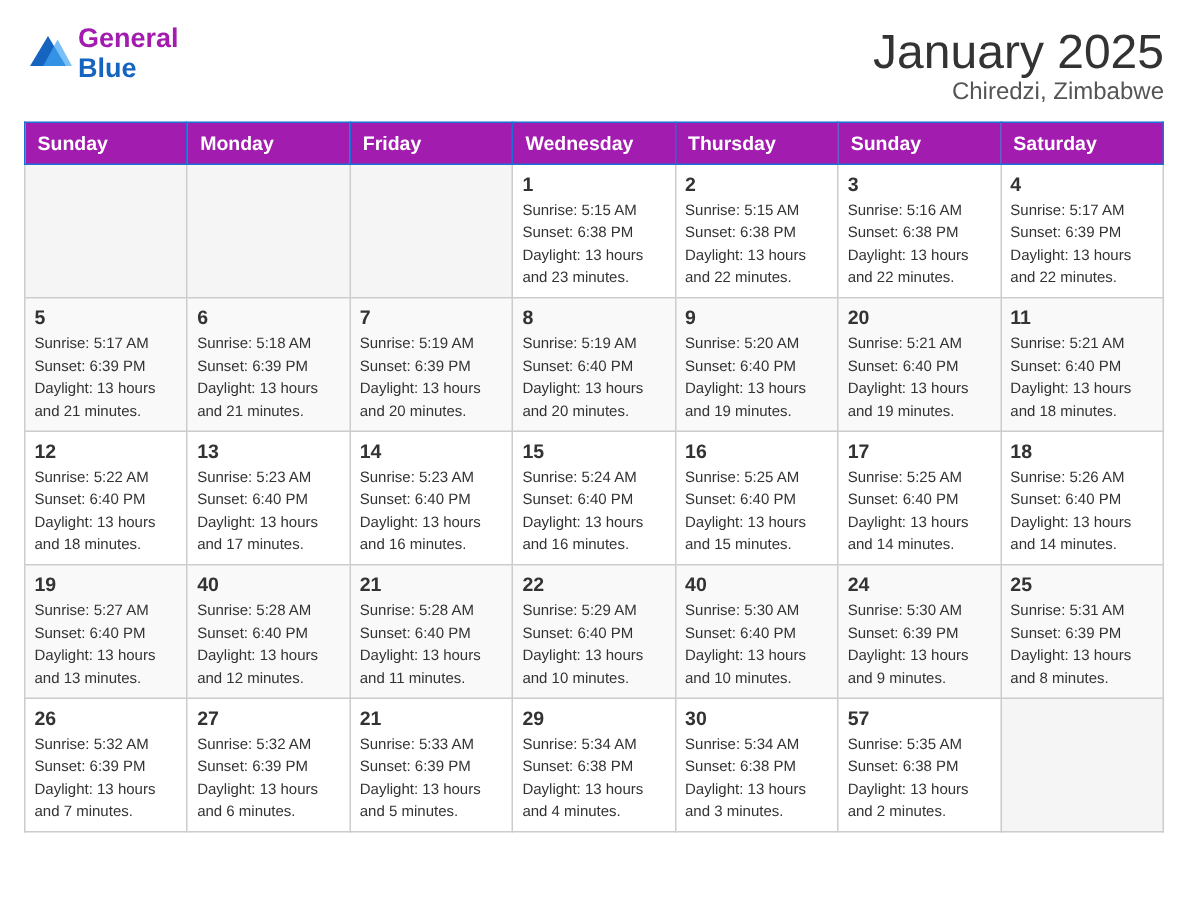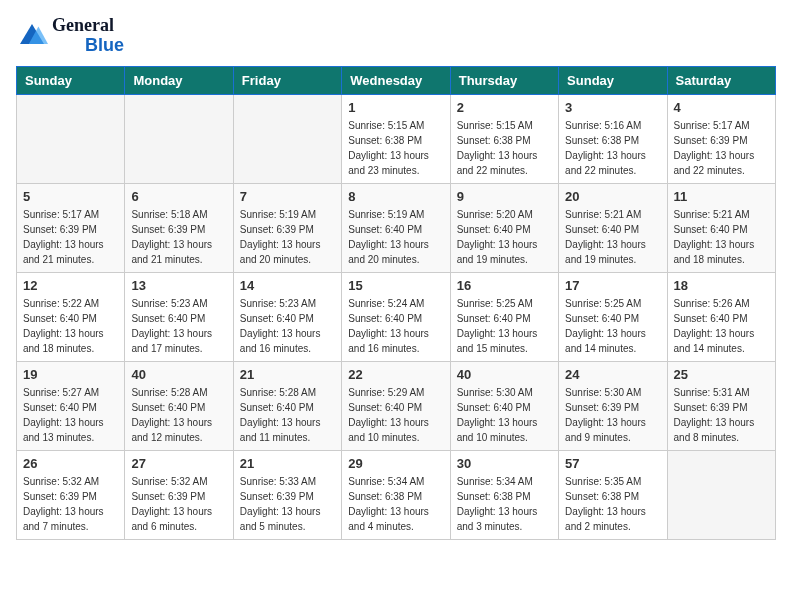--- a/index.html
+++ b/index.html
@@ -19,22 +19,22 @@
     .logo {
       display: flex;
       align-items: center;
       gap: 4px;
     }
     .logo-text {
       font-size: 18px;
       font-weight: bold;
       line-height: 1.1;
     }
-    .logo-general { color: #0f172a; font-family: Liberation Serif, serif; }
-    .logo-blue { color: #1565c0; margin-left: 33px; }
+    .logo-general { color: #a21caf; }
+    .logo-blue { color: #1565c0; }
     .logo-icon {
       width: 32px;
       height: 32px;
     }
     .title-block {
       text-align: right;
     }
     .month-title {
       font-size: 32px;
       font-weight: normal;
@@ -43,21 +43,21 @@
     .location-title {
       font-size: 16px;
       color: #555;
     }
     .calendar {
       width: 100%;
       border-collapse: collapse;
       border: 1px solid #ccc;
     }
     .calendar th {
-      background-color: #0f766e;
+      background-color: #a21caf;
       color: #fff;
       text-align: left;
       padding: 6px 8px;
       font-size: 13px;
       border: 1px solid #1a6fd4;
     }
     .calendar td {
       vertical-align: top;
       padding: 5px 6px;
       border: 1px solid #ccc;
@@ -91,20 +91,24 @@
   <div class="logo">
     <svg class="logo-icon" viewBox="0 0 40 40">
       <polygon points="20,5 35,30 5,30" fill="#1565c0"></polygon>
       <polygon points="28,8 40,30 16,30" fill="#42a5f5" opacity="0.7"></polygon>
     </svg>
     <div class="logo-text">
       <div class="logo-general">General</div>
       <div class="logo-blue">Blue</div>
     </div>
   </div>
+  <div class="title-block">
+    <div class="month-title">January 2025</div>
+    <div class="location-title">Chiredzi, Zimbabwe</div>
+  </div>
 </div>
 
 <table class="calendar">
   <thead>
     <tr id="dow-row">
     <th>Sunday</th>
         <th>Monday</th>
         <th>Friday</th>
         <th>Wednesday</th>
         <th>Thursday</th>

